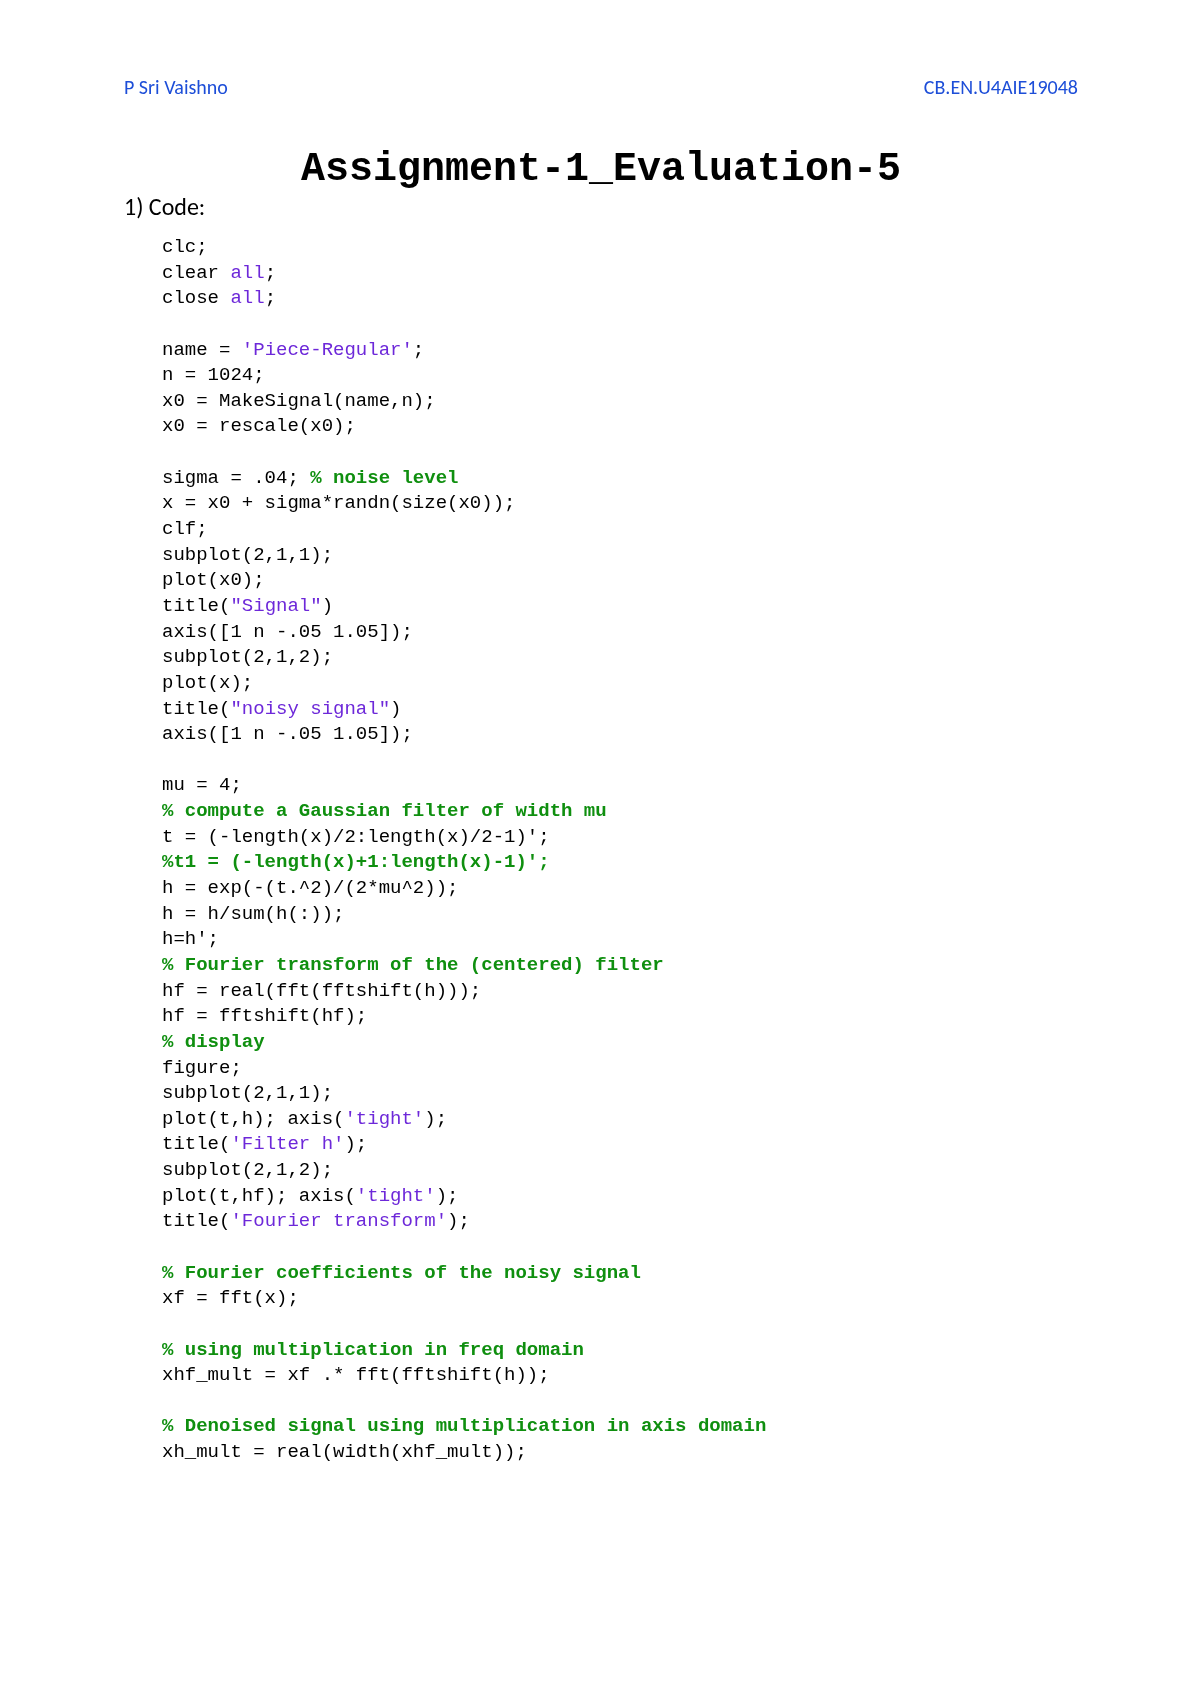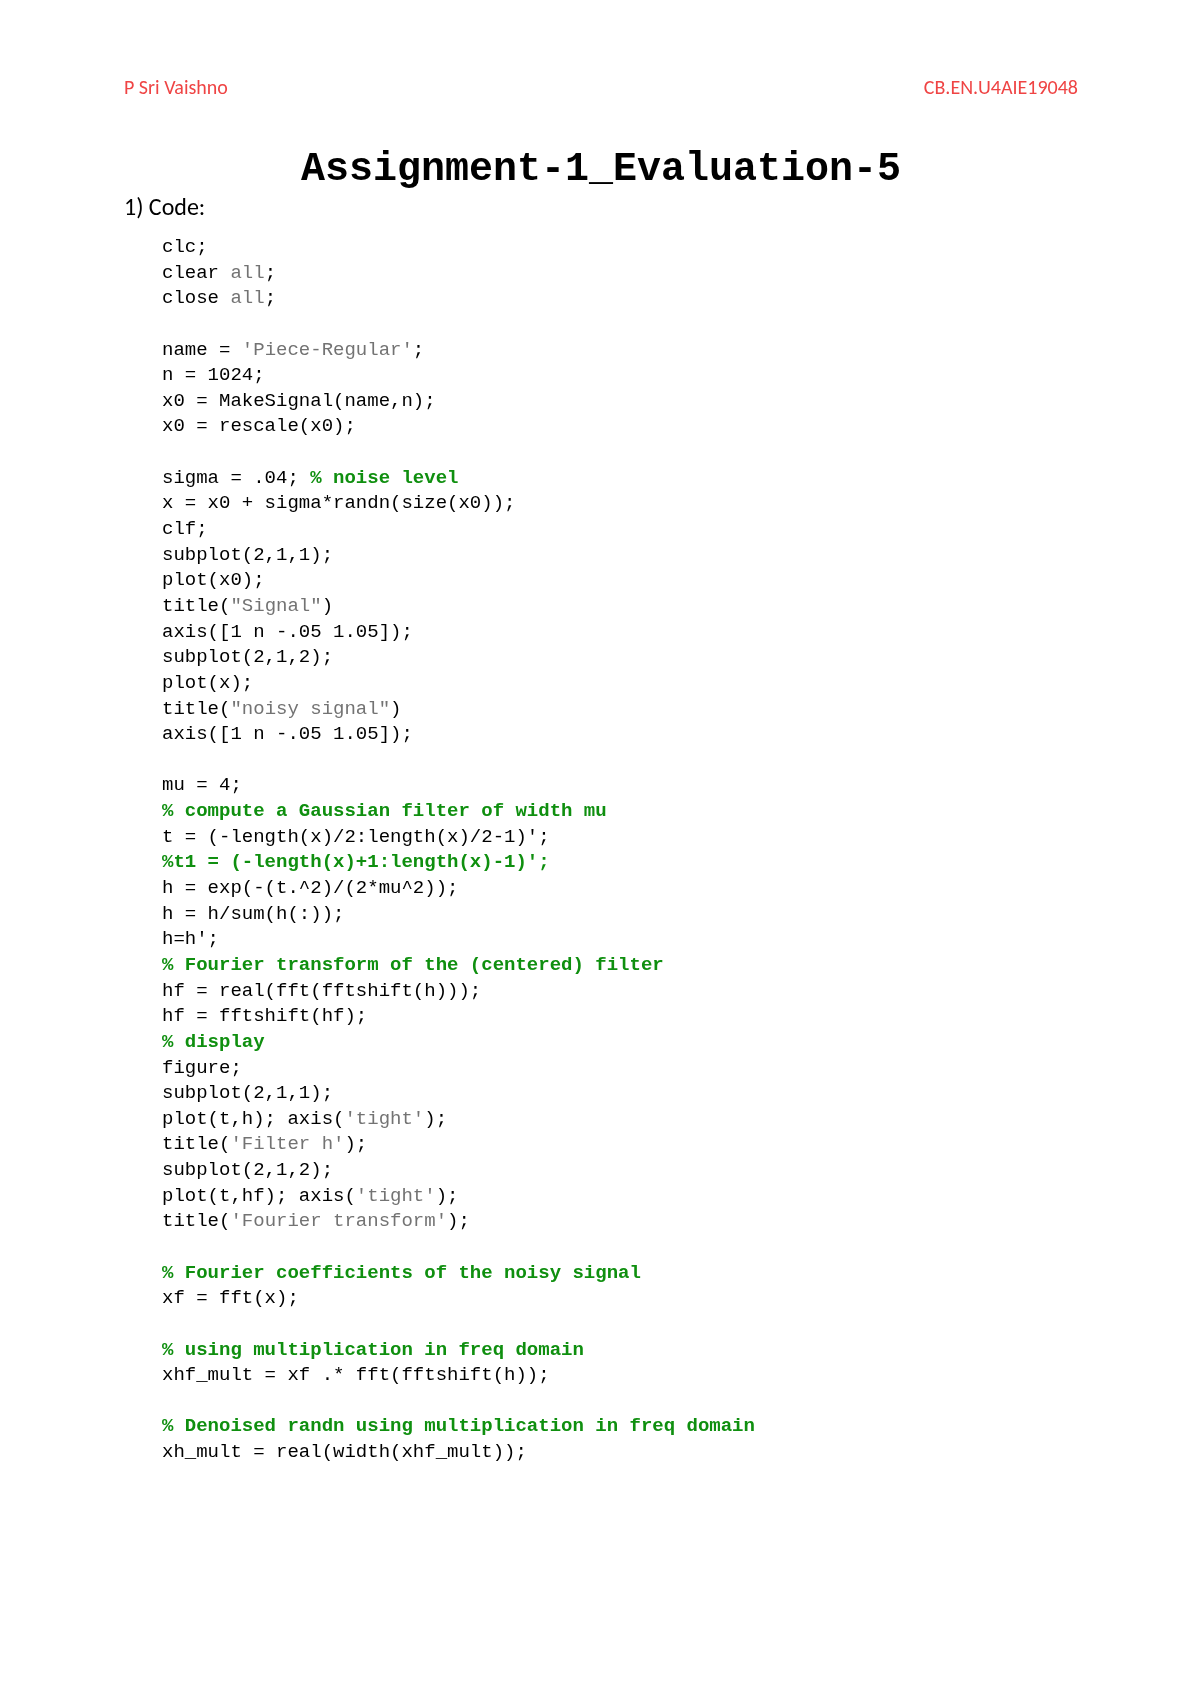--- a/index.html
+++ b/index.html
@@ -8,21 +8,21 @@
       height: 1697px;
       background: #ffffff;
       font-family: Calibri, Arial, sans-serif;
       position: relative;
       padding: 75px 122px 0 124px;
     }
     .header-row {
       display: flex;
       justify-content: space-between;
       font-size: 20px;
-      color: #ef4444;
+      color: #1d4ed8;
       margin-bottom: 48px;
     }
     .doc-title {
       text-align: center;
       font-size: 40px;
       font-weight: bold;
       font-family: Consolas, "Courier New", monospace;
       letter-spacing: 0px;
     }
     .section-head {
@@ -31,21 +31,21 @@
       margin-bottom: 14px;
     }
     .code-block {
       font-family: Consolas, "Courier New", monospace;
       font-size: 19px;
       line-height: 1.35;
       white-space: pre;
       margin-left: 38px;
       color: #000;
     }
-    .str { color: #737373; }
+    .str { color: #6d28d9; }
     .cmt { color: #0f8f0f; font-weight: bold; }
   </style>
 </head>
 <body>
 
 <div class="header-row">
   <span>P Sri Vaishno</span>
   <span>CB.EN.U4AIE19048</span>
 </div>
 
@@ -92,14 +92,14 @@
 <span>subplot(2,1,2);</span>
 <span><span>plot(t,hf); axis(</span><span class="str">'tight'</span><span>);</span></span>
 <span><span>title(</span><span class="str">'Fourier transform'</span><span>);</span></span>
 
 <span class="cmt">% Fourier coefficients of the noisy signal</span>
 <span>xf = fft(x);</span>
 
 <span class="cmt">% using multiplication in freq domain</span>
 <span>xhf_mult = xf .* fft(fftshift(h));</span>
 
-<span class="cmt">% Denoised randn using multiplication in freq domain</span>
+<span class="cmt">% Denoised signal using multiplication in axis domain</span>
 <span>xh_mult = real(width(xhf_mult));</span></div>
 
 </body></html>

